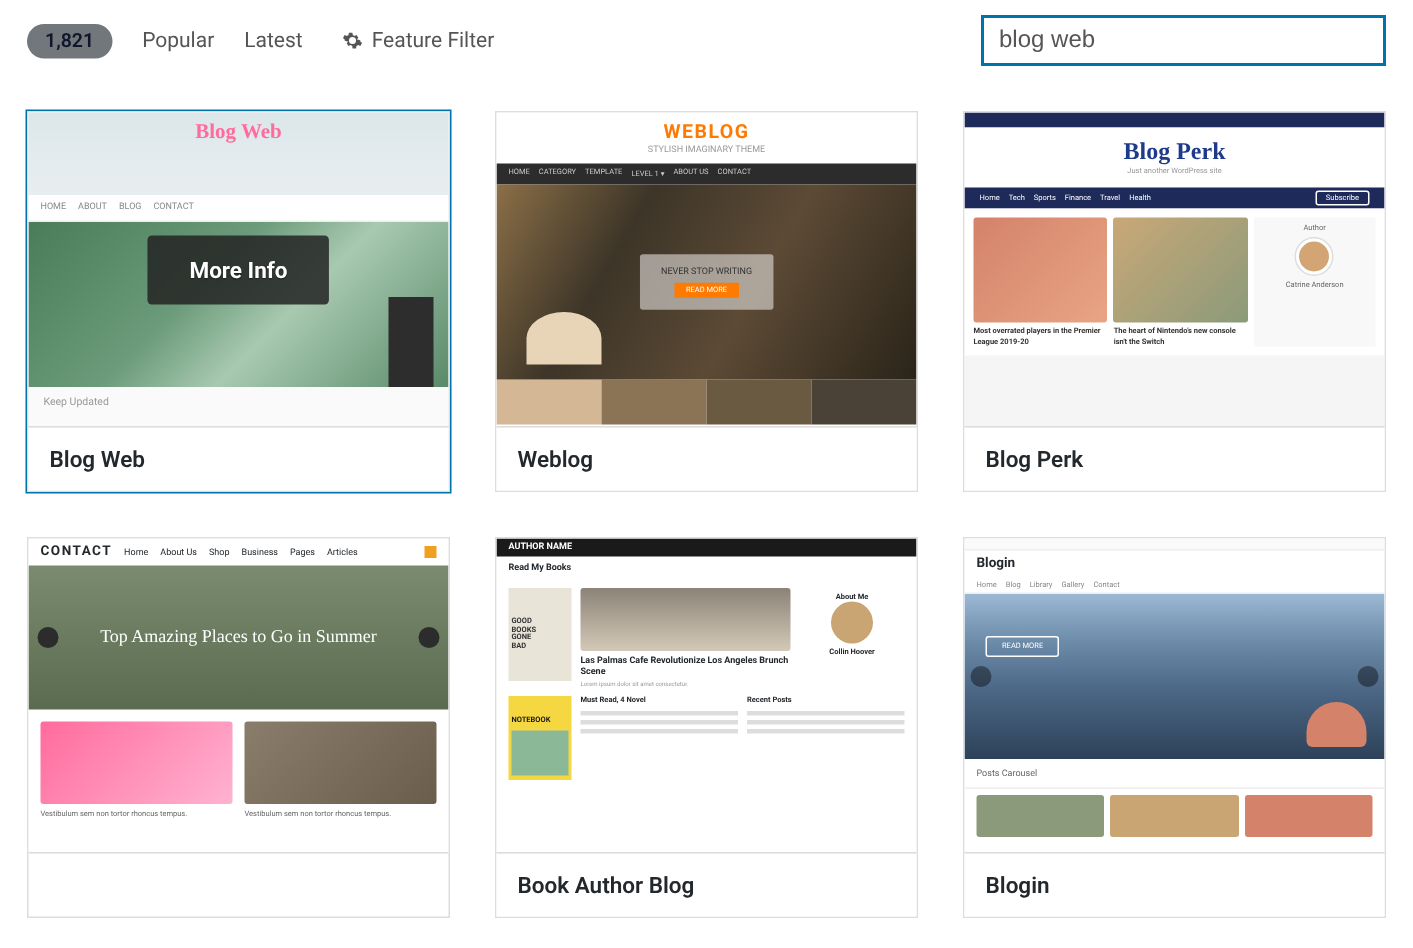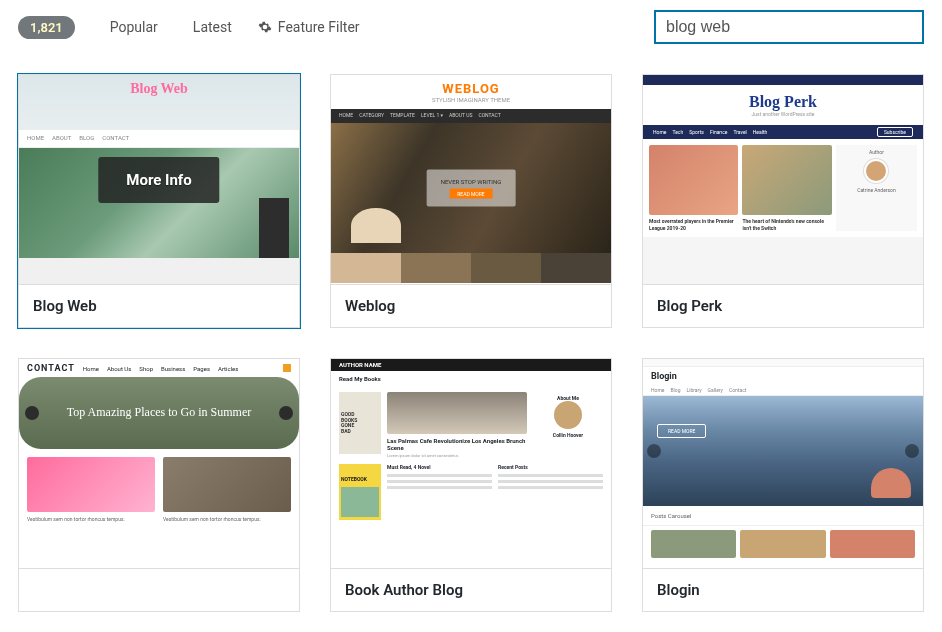--- a/index.html
+++ b/index.html
@@ -1,20 +1,20 @@
 <!DOCTYPE html>
 <html><head>
   <meta charset="utf-8">
   <style>
     * { box-sizing: border-box; margin: 0; padding: 0; }
     body { font-family: -apple-system, BlinkMacSystemFont, "Segoe UI", Roboto, sans-serif; background: #fff; padding: 10px 18px; color: #23282d; }
     
     .top-bar { display: flex; align-items: center; gap: 20px; margin-bottom: 30px; }
-    .count-pill { background: #72777c; color: #fef9c3; padding: 4px 12px; border-radius: 14px; font-size: 13px; font-weight: 600; }
-    .filter-link { color: #555; font-size: 14px; cursor: pointer; margin-left: 15px; }
+    .count-pill { background: #72777c; color: #0f172a; padding: 4px 12px; border-radius: 14px; font-size: 13px; font-weight: 600; }
+    .filter-link { color: #555; font-size: 14px; cursor: pointer; }
     .feature-filter { display: flex; align-items: center; gap: 6px; color: #555; font-size: 14px; cursor: pointer; margin-left: 6px; }
     .gear-icon { width: 14px; height: 14px; }
     .search-box { margin-left: auto; border: 2px solid #0073aa; padding: 6px 10px; width: 270px; font-size: 16px; color: #555; outline: none; }
     
     .theme-grid { display: grid; grid-template-columns: repeat(3, 1fr); gap: 30px; }
     .theme-card { border: 1px solid #ddd; background: #fff; position: relative; cursor: pointer; }
     .theme-card.highlighted { box-shadow: 0 0 0 1px #0073aa; }
     
     .thumb { width: 100%; height: 210px; background: #f0f0f0; position: relative; overflow: hidden; border-bottom: 1px solid #ddd; }
     .thumb-overlay { position: absolute; top: 50%; left: 50%; transform: translate(-50%, -50%); background: rgba(35,35,35,0.85); color: #fff; padding: 14px 28px; border-radius: 3px; font-size: 15px; text-shadow: 0 1px 1px rgba(0,0,0,0.5); font-weight: bold; }
@@ -65,21 +65,21 @@
     .t3 .img3b{height:70px;background:linear-gradient(135deg,#c9a877,#8b9a7a);border-radius:2px;}
     .t3 .txt3{font-size:5px;color:#333;margin-top:3px;font-weight:bold;line-height:1.3;}
     .t3 .avatar{width:24px;height:24px;border-radius:50%;background:#d4a574;margin:4px auto;border:2px solid #fff;box-shadow:0 0 0 1px #ddd;}
     .t3 .side-txt{font-size:5px;text-align:center;color:#666;}
     
     
     .t4{background:#fff;}
     .t4 .hdr4{display:flex;align-items:center;padding:4px 8px;font-size:6px;gap:8px;}
     .t4 .logo4{font-weight:bold;font-size:9px;letter-spacing:1px;}
     .t4 .sq{width:8px;height:8px;background:#f0a020;margin-left:auto;}
-    .t4 .hero4{height:72px;background:linear-gradient(180deg,#7a8b6f 0%,#5a6b4f 100%);display:flex;align-items:center;justify-content:center;color:#fff;text-align:right;font-family:Georgia,serif;position:relative;border-radius:22px;}
+    .t4 .hero4{height:96px;background:linear-gradient(180deg,#7a8b6f 0%,#5a6b4f 100%);display:flex;align-items:center;justify-content:center;color:#fff;text-align:right;font-family:Georgia,serif;position:relative;}
     .t4 .hero4 h2{font-size:12px;font-weight:normal;line-height:1.3;}
     .t4 .arr{position:absolute;width:14px;height:14px;background:#2c2c2c;border-radius:50%;top:50%;transform:translateY(-50%);}
     .t4 .arr.l{left:6px;} .t4 .arr.r{right:6px;}
     .t4 .cards4{display:flex;gap:8px;padding:8px;}
     .t4 .c4{flex:1;}
     .t4 .c4img{height:55px;border-radius:2px;}
     .t4 .c4a{background:linear-gradient(135deg,#ff6b9d,#ffb3d1);}
     .t4 .c4b{background:linear-gradient(135deg,#8b7d6b,#6b5d4b);}
     .t4 .c4txt{font-size:5px;color:#666;margin-top:4px;line-height:1.4;}
     
@@ -145,20 +145,21 @@
         <div class="sky">
             <div class="logo">Blog Web</div>
           </div>
         <div class="nav">
             <span>HOME</span>
             <span>ABOUT</span>
             <span>BLOG</span>
             <span>CONTACT</span>
           </div>
         <div class="hero"></div>
+        <div class="footer-strip">Keep Updated</div>
       </div>
       <div class="thumb-overlay">More Info</div>
     </div>
     <div class="theme-footer">
       <span class="theme-name">Blog Web</span>
     </div>
   </div>
 
   <div class="theme-card">
     <div class="thumb">

